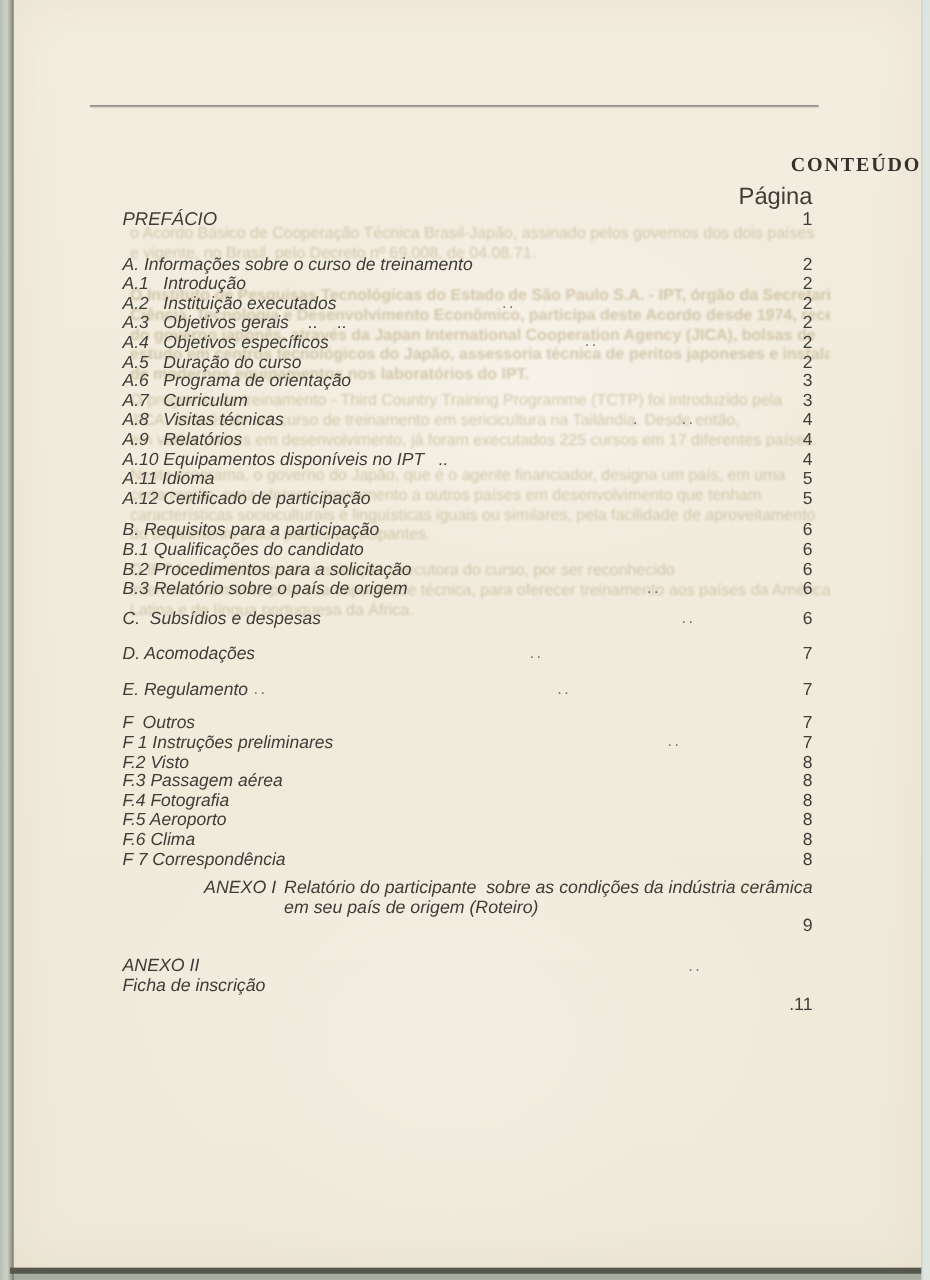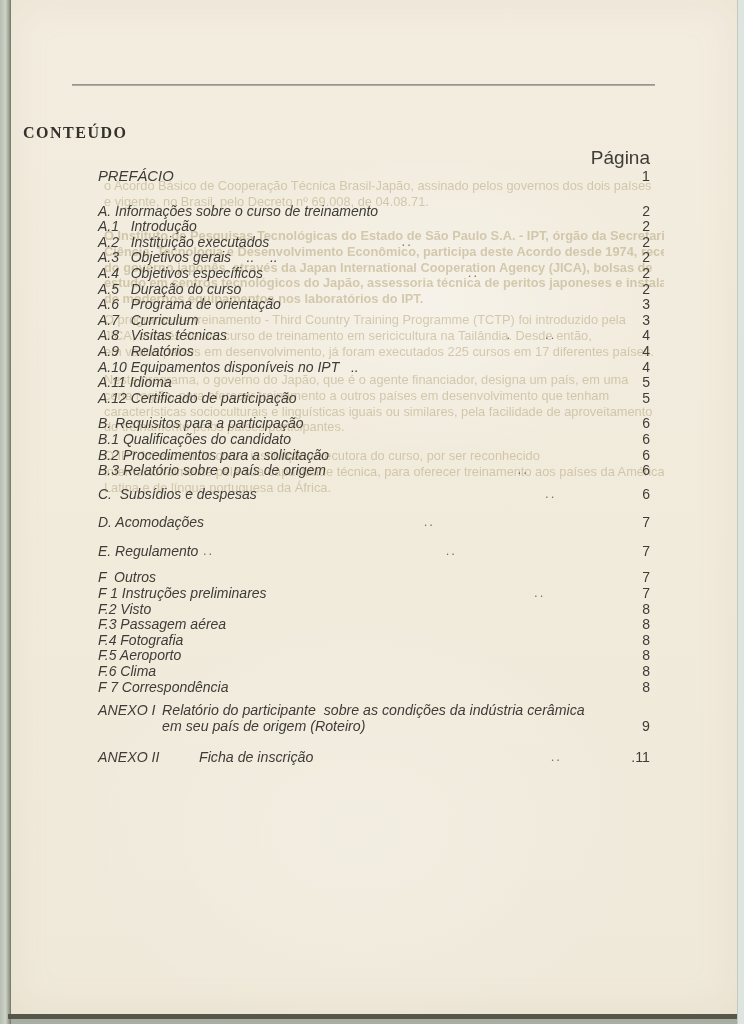--- a/index.html
+++ b/index.html
@@ -18,21 +18,21 @@
   .paper{
     position:absolute;left:11px;top:0;width:726px;height:1014px;
     background:
       radial-gradient(ellipse 320px 220px at 58% 30%, rgba(255,255,255,0.35), rgba(255,255,255,0) 70%),
       radial-gradient(ellipse 420px 320px at 48% 82%, rgba(255,255,255,0.18), rgba(255,255,255,0) 70%),
       linear-gradient(180deg,#f3ede0 0%,#f1ebdc 55%,#efe9da 100%);
     box-shadow:inset 0 0 40px rgba(176,156,116,0.12);
   }
   .rule{position:absolute;left:61px;top:84px;width:583px;height:2px;
     background:linear-gradient(180deg,#8b8b84 0%,#b9b7ae 100%);}
-  .heading{position:absolute;left:12px;right:0;top:124px;text-align:left;
+  .heading{position:absolute;left:12px;right:0;top:124px;text-align:right;
     font-family:"Liberation Serif","DejaVu Serif",serif;
     font-weight:bold;font-size:16px;letter-spacing:1.5px;color:#33312c;}
   
   .ghost{position:absolute;left:93px;top:0;width:560px;height:916px;z-index:1;pointer-events:none;}
   .gp{position:absolute;left:0;width:560px;
     color:#b3a176;opacity:0.5;filter:blur(0.7px);
     font-size:12.8px;line-height:15.8px;white-space:nowrap;overflow:hidden;}
   
   .content{position:absolute;left:87px;top:150px;width:552px;z-index:2;}
   .pagina{text-align:right;font-size:19px;line-height:16px;}
@@ -42,26 +42,26 @@
   .row .dots{position:absolute;top:-1px;letter-spacing:2px;font-size:13px;color:rgba(62,60,55,0.7);}
   .block{margin-top:13px;}
   [data-name="toc-block-prefacio"]{margin-top:3px;font-style:italic;}
   [data-name="toc-block-prefacio"] .row{font-size:14.8px;}
   [data-name="toc-block-section-a"]{margin-top:19px;}
   [data-name="toc-block-section-b"]{margin-top:10px;}
   [data-name="toc-block-section-c"]{margin-top:8px;}
   [data-name="toc-block-section-d"]{margin-top:13px;}
   [data-name="toc-block-section-e"]{margin-top:13px;}
   [data-name="toc-block-section-f"]{margin-top:11px;}
-  .anexo{font-style:italic;font-size:14.2px;line-height:15.6px;position:relative;}
+  .anexo{font-style:italic;font-size:14.2px;line-height:15.6px;position:relative;flex-direction:column;}
   .anexo1{margin-top:8px;display:flex;align-items:flex-end;}
   .anexo1 .anexo-num{display:inline-block;width:64px;font-style:italic;}
   .anexo1 .anexo-line2{padding-left:64px;}
   .anexo1 .anexo-page{margin-left:auto;text-align:right;min-width:26px;font-style:normal;}
-  .anexo2{margin-top:16px;display:flex;gap:31px;}
+  .anexo2{margin-top:16px;display:flex;}
   .anexo2 .anexo-num{display:inline-block;width:70px;}
   .anexo2 .dots2{position:absolute;left:82%;top:-1px;letter-spacing:2px;font-size:13px;color:rgba(62,60,55,0.7);font-style:normal;}
   .anexo2 .anexo-page{margin-left:auto;text-align:right;min-width:26px;font-style:normal;}
 </style>
 </head>
 <body>
 
 <div class="scan" data-name="scanned-page">
   <div class="edge-left" data-name="scan-edge-left"></div>
   <div class="edge-right" data-name="scan-edge-right"></div>

